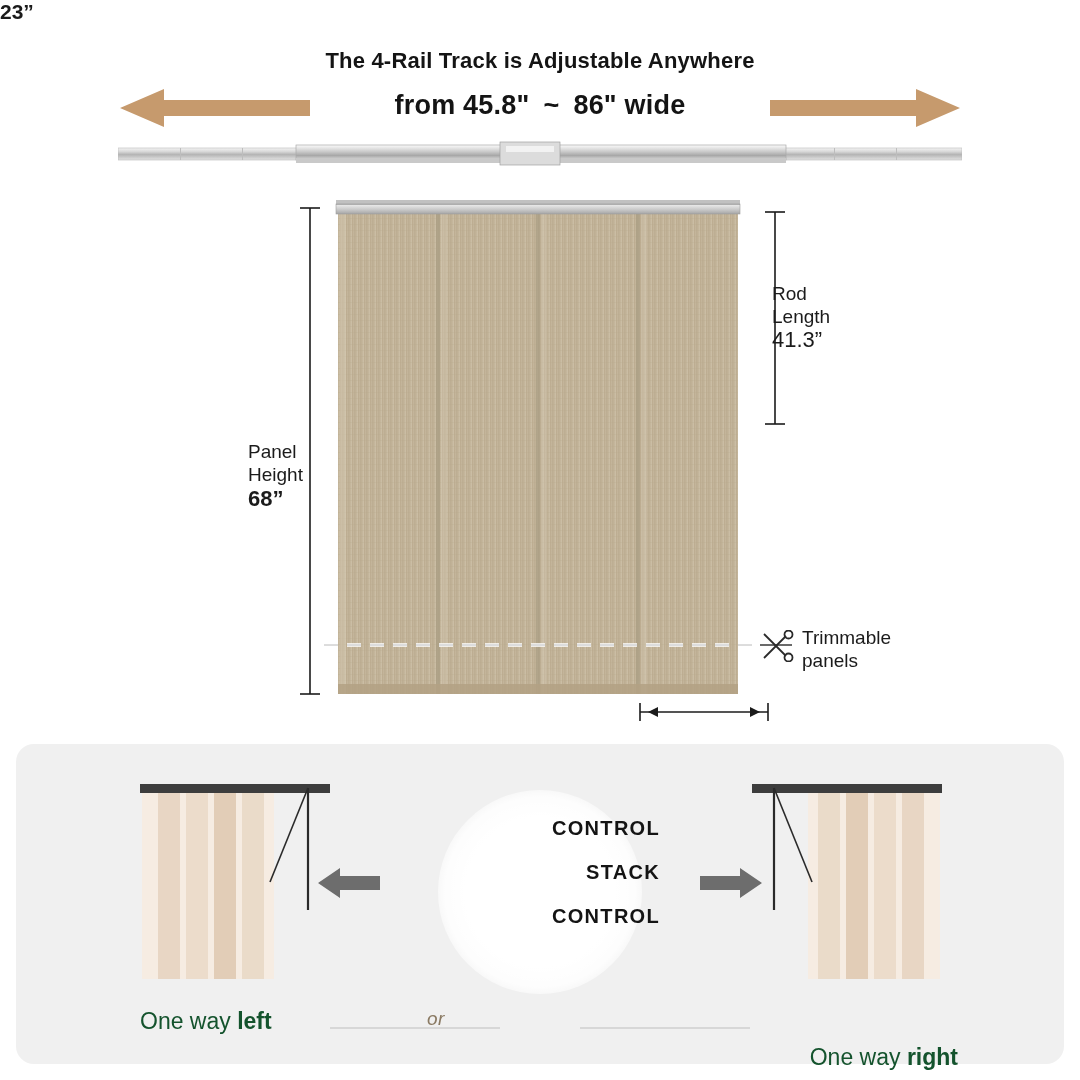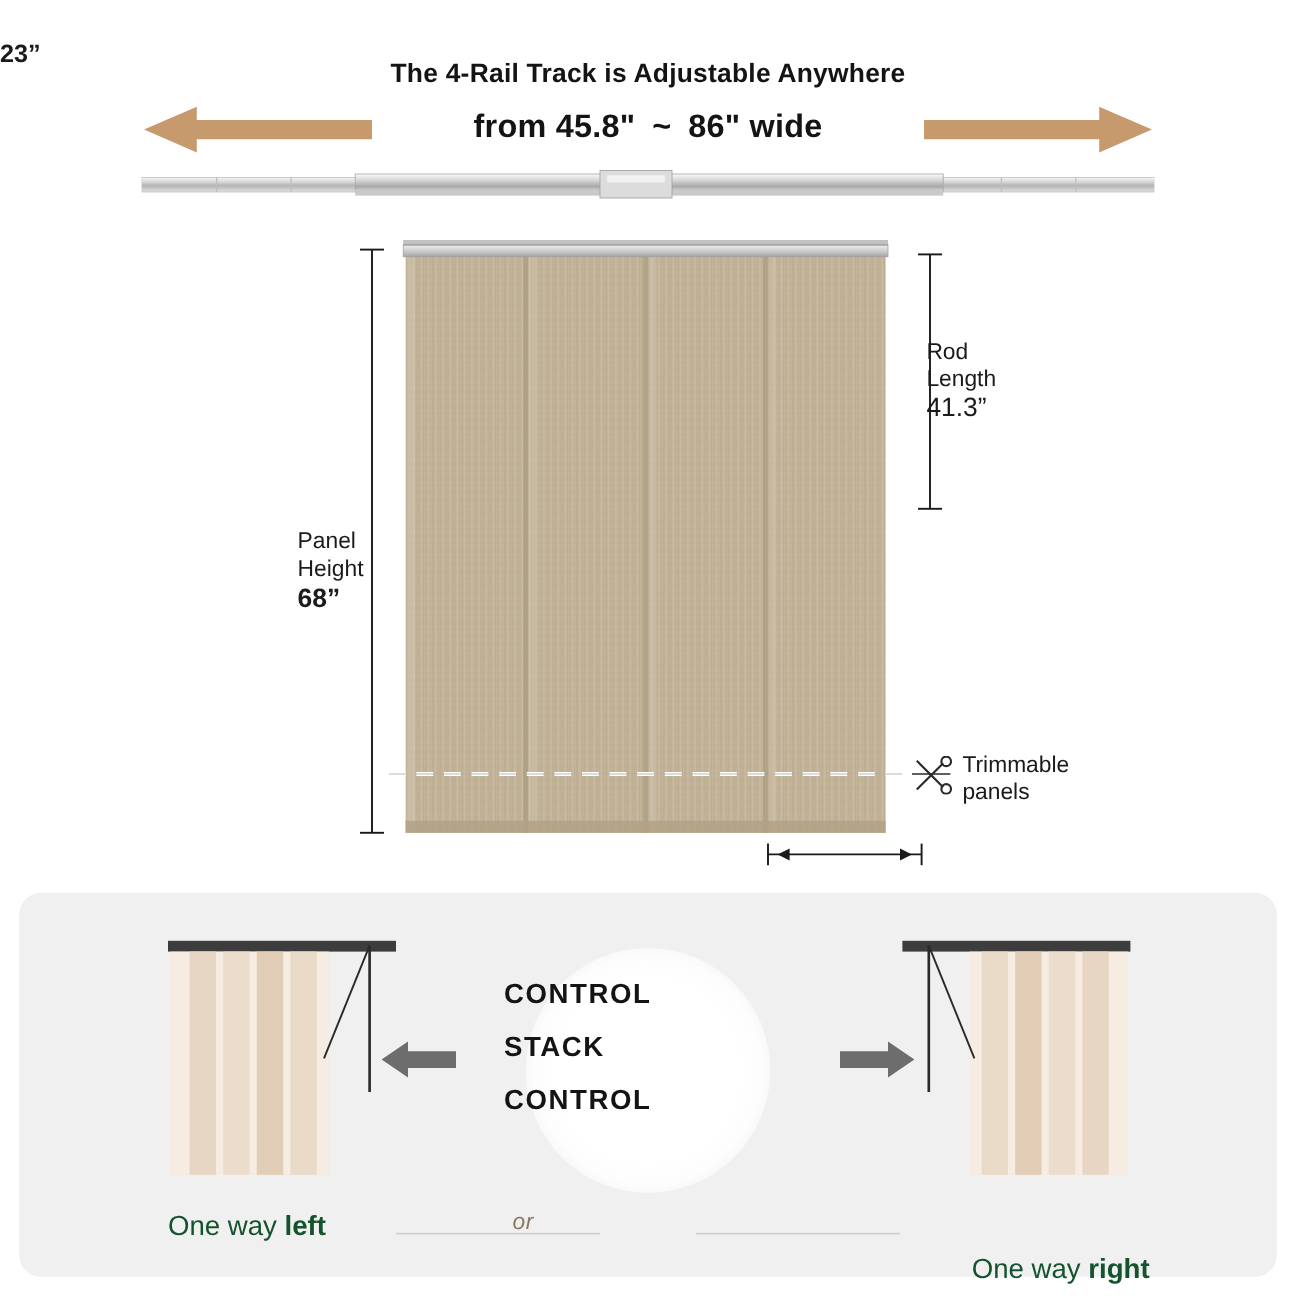--- a/index.html
+++ b/index.html
@@ -30,29 +30,29 @@
   
   #panel-area{position:absolute;left:0;top:0;width:1080px;height:1080px;pointer-events:none;}
   .lbl{
     position:absolute;font-size:19px;line-height:23px;color:#1b1b1b;
   }
   #panel-height-label{left:248px;top:440px;width:86px;}
   #panel-height-label .big{font-size:22px;font-weight:700;display:block;margin-top:1px;}
   #rod-length-label{left:772px;top:282px;width:120px;}
   #rod-length-label .big{font-size:22px;font-weight:400;display:block;margin-top:0;}
   #trim-label{left:802px;top:626px;width:150px;}
-  #width-label{left:668px;top:702px;font-size:21px;font-weight:700;margin-top:34px;}
+  #width-label{left:668px;top:702px;font-size:21px;font-weight:700;}
   
   #bottom-card{
     position:absolute;left:16px;top:744px;width:1048px;height:320px;
     background:#f0f0f0;border-radius:18px;
   }
   #control-text{
-    position:absolute;left:420px;top:806px;width:240px;text-align:left;
-    font-size:23px;font-weight:700;letter-spacing:1.3px;color:#141414;
+    position:absolute;left:420px;top:806px;width:240px;text-align:right;
+    font-size:20px;font-weight:700;letter-spacing:1.3px;color:#141414;
     line-height:44px;z-index:5;
   }
   #glow{
     position:absolute;left:438px;top:790px;width:204px;height:204px;border-radius:50%;
     background:radial-gradient(circle at 50% 50%, #ffffff 0%, #ffffff 52%, rgba(255,255,255,0.86) 66%, rgba(255,255,255,0.0) 80%);
   }
   .caption{
     position:absolute;top:1008px;font-size:23px;color:#14532d;
   }
   .caption b{font-weight:700;}

